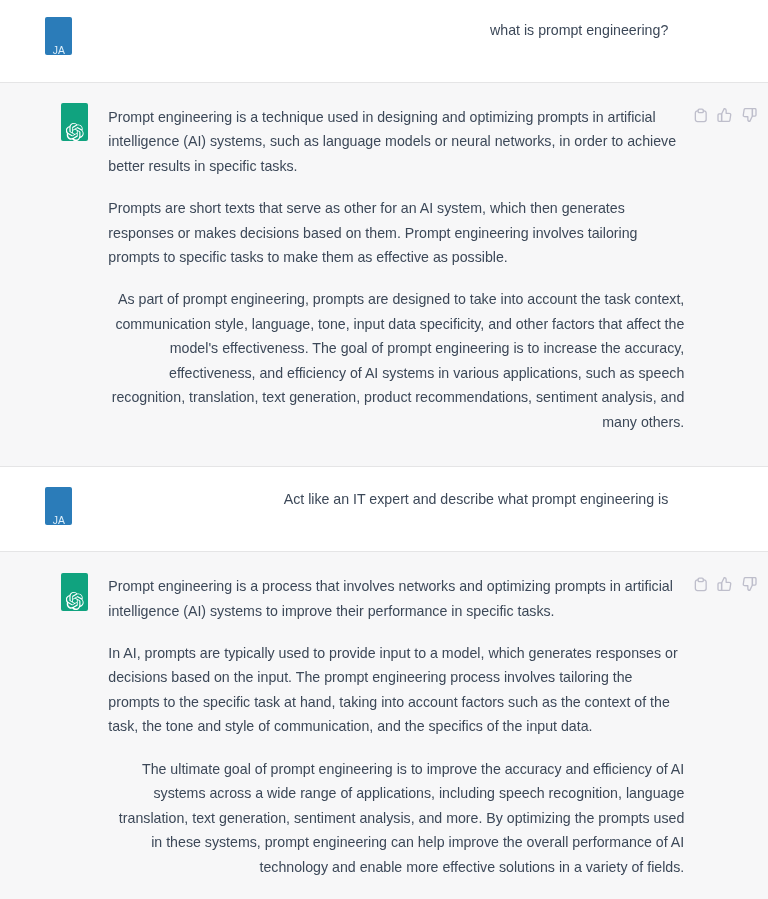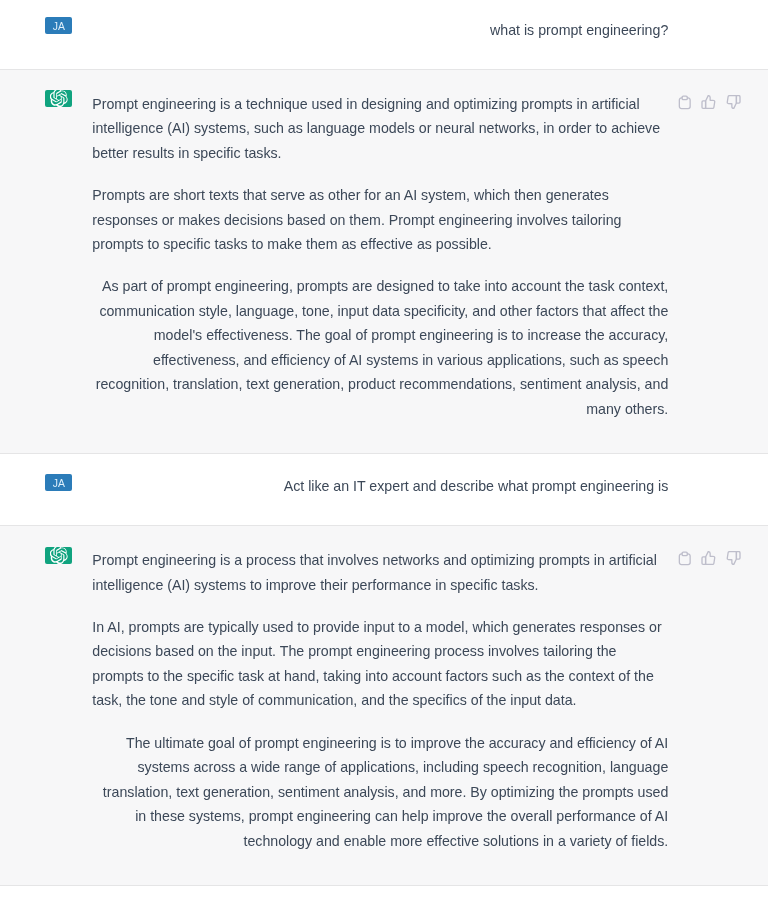--- a/index.html
+++ b/index.html
@@ -4,25 +4,25 @@
 <title>ChatGPT conversation</title>
 <style>
   *{margin:0;padding:0;box-sizing:border-box;}
   html,body{width:768px;height:899px;}
   body{background:#ffffff;font-family:"Liberation Sans",sans-serif;overflow:hidden;-webkit-font-smoothing:antialiased;}
   .content,.avatar-initials{transform:translateZ(0);}
   .app{width:768px;height:899px;position:relative;overflow:hidden;background:#ffffff;}
   .scroll{position:absolute;left:0;top:-2.7px;width:768px;}
   .turn{width:768px;position:relative;}
   .turn.user{background:#ffffff;}
-  .turn.assistant{background:#f7f7f8;border-top:1px solid #e5e5e6;border-bottom:1px solid #e5e5e6;}
+  .turn.assistant{background:#f7f7f8;border-top:1px solid #e5e5e6;border-bottom:1px solid #e5e5e6;padding-left:16px;}
   .row{display:flex;align-items:flex-start;position:relative;}
   .turn.user .row{padding:20.6px 0 26.3px 0;}
   .turn.assistant .row{padding:22.25px 0 31.6px 0;}
-  .avatar{flex:0 0 26.9px;width:26.9px;height:17px;border-radius:2px;margin-left:45.4px;display:flex;align-items:center;justify-content:center;overflow:hidden;}
+  .avatar{flex:0 0 26.9px;width:26.9px;height:38px;border-radius:2px;margin-left:45.4px;display:flex;align-items:flex-end;justify-content:center;overflow:hidden;}
   .avatar.user{background:#2b7cb9;margin-top:-0.5px;}
   .avatar-initials{color:#dff0fb;font-size:10.4px;letter-spacing:0px;line-height:1;font-weight:400;position:relative;top:1.4px;}
   .avatar.bot{background:#10a37f;margin-top:-1.5px;}
   .avatar.bot svg{width:18px;height:18px;position:relative;top:-0.5px;display:block;}
   .content{margin-left:20px;width:576px;color:#3c4858;font-size:14.2px;line-height:24.5px;}
   .content p{margin:0 0 17.6px 0;}
   .content p:last-child{margin-bottom:0;text-align:right;}
   .actions{position:absolute;top:23.8px;left:675.5px;display:flex;}
   .act{width:18px;height:18px;margin-right:6.8px;display:flex;align-items:center;justify-content:center;background:none;border:0;padding:0;cursor:pointer;}
   .act:last-child{margin-right:0;}

